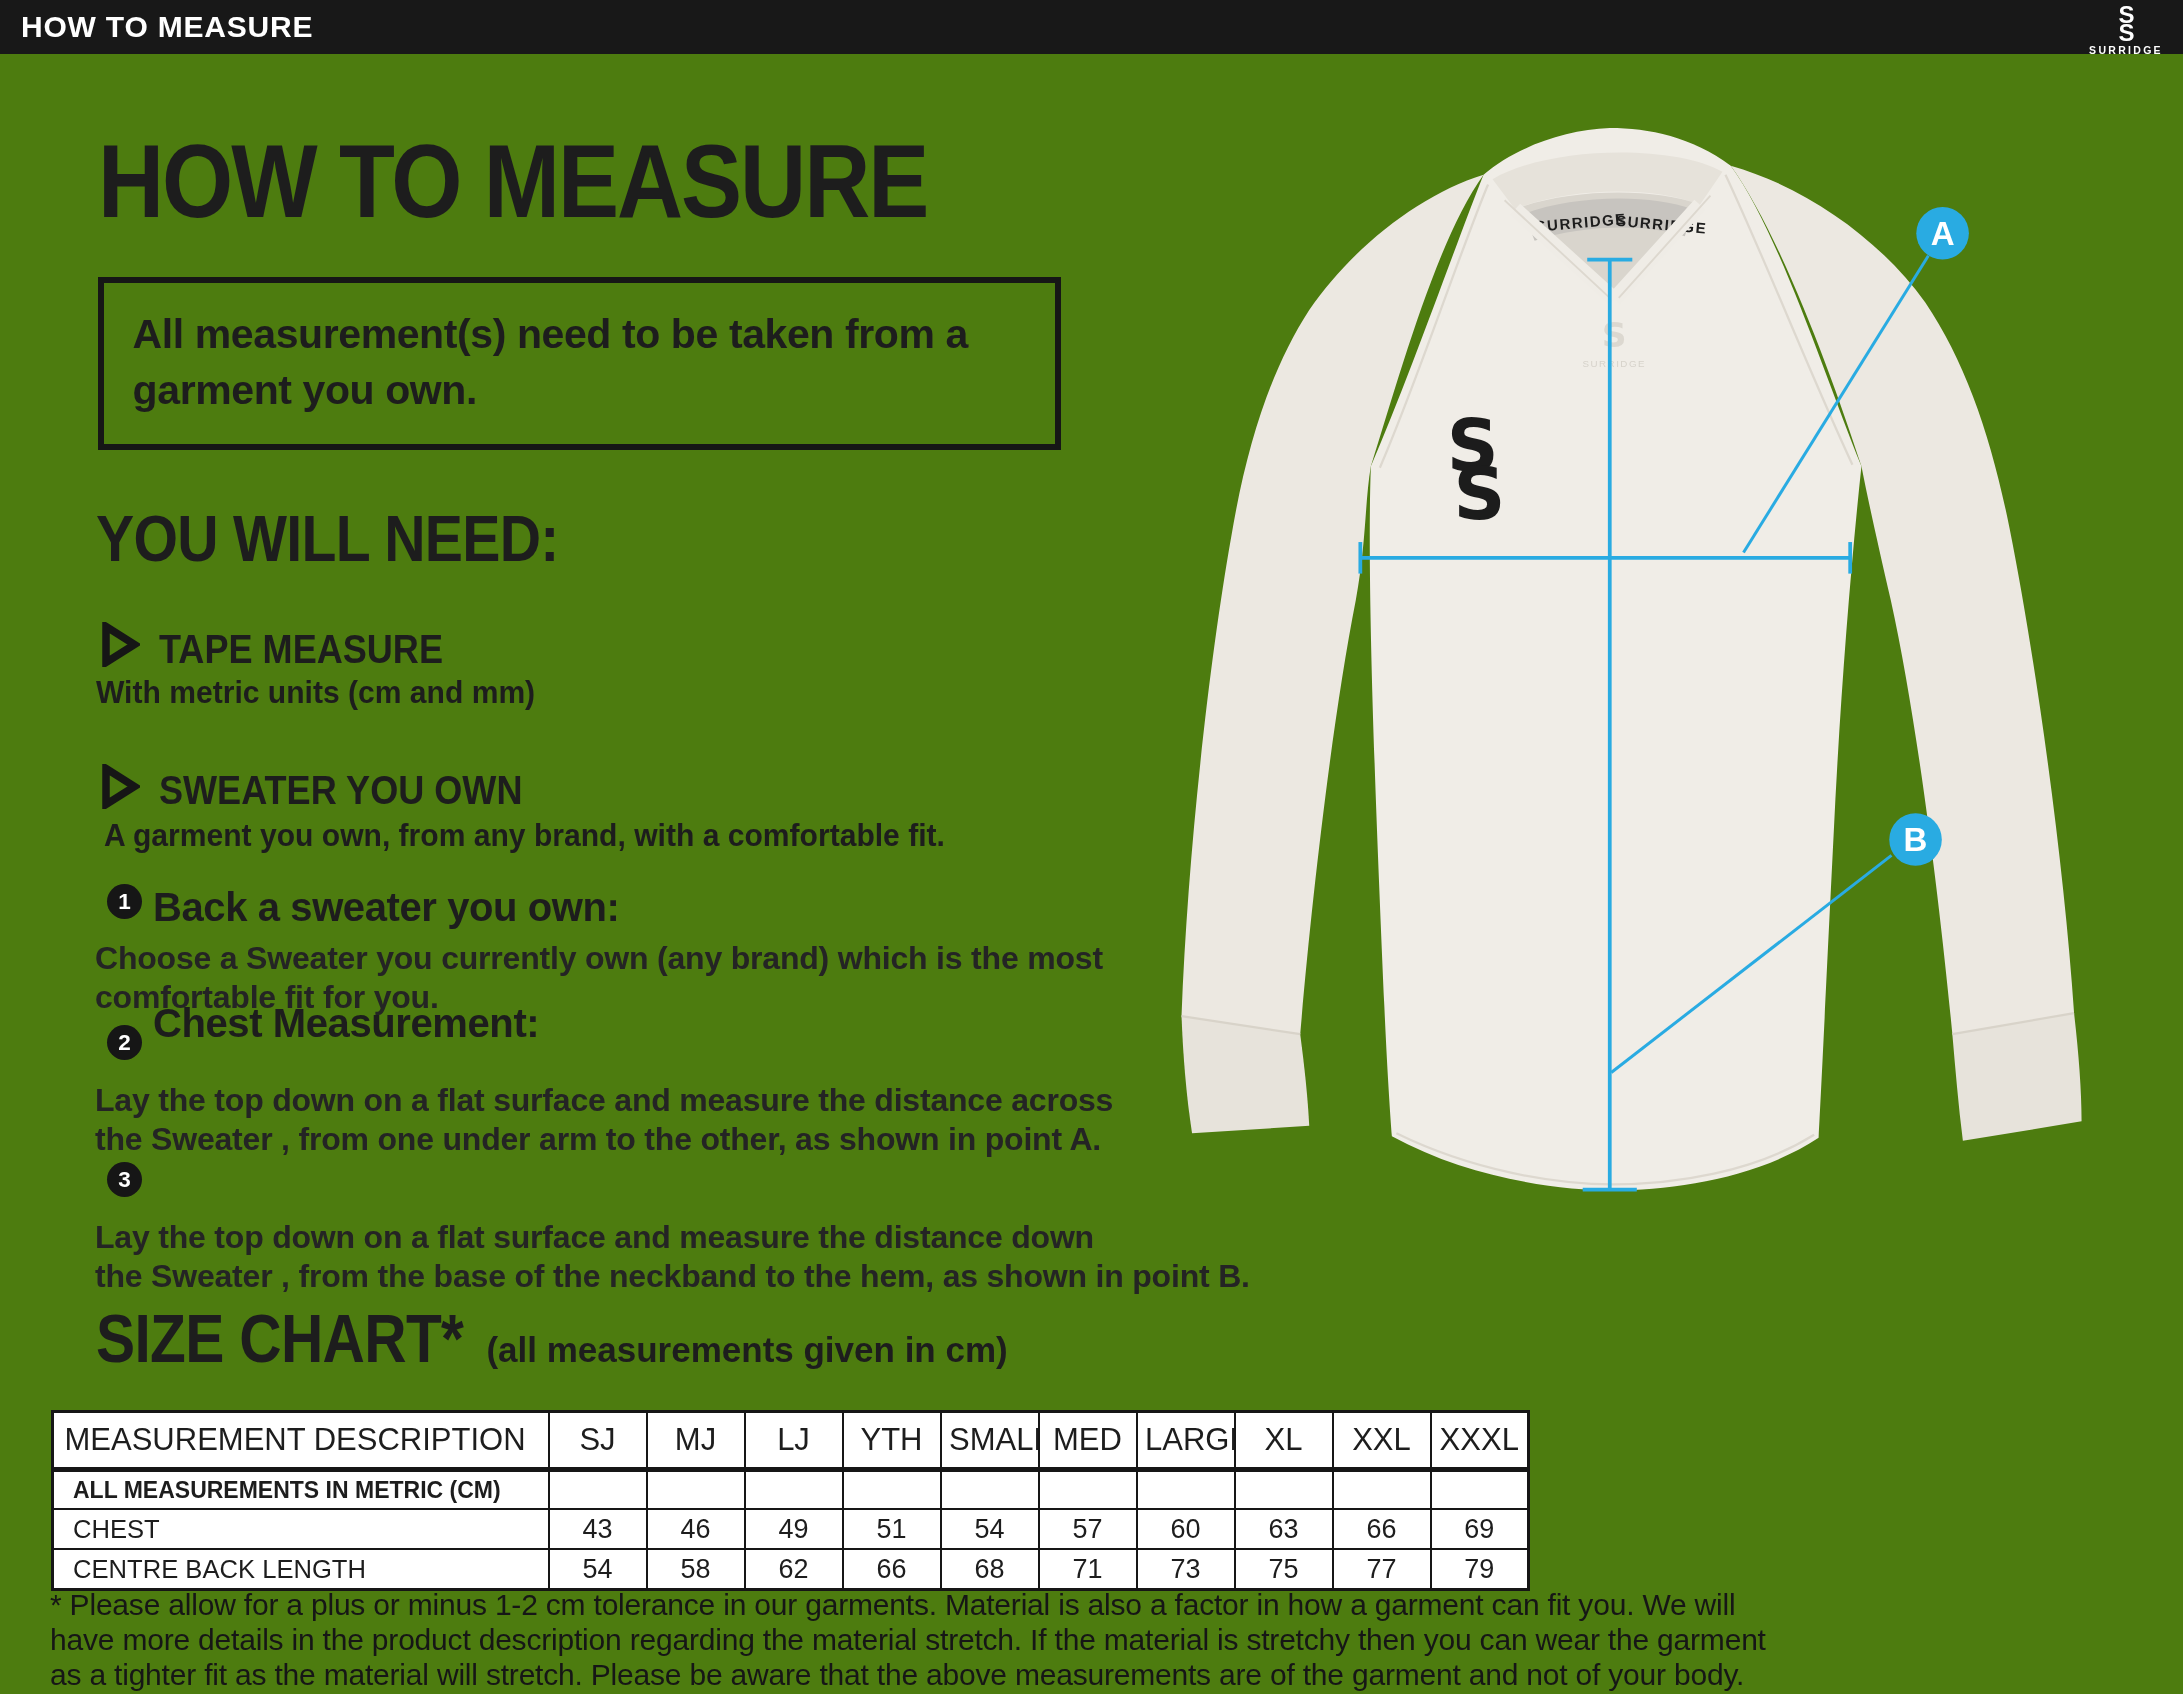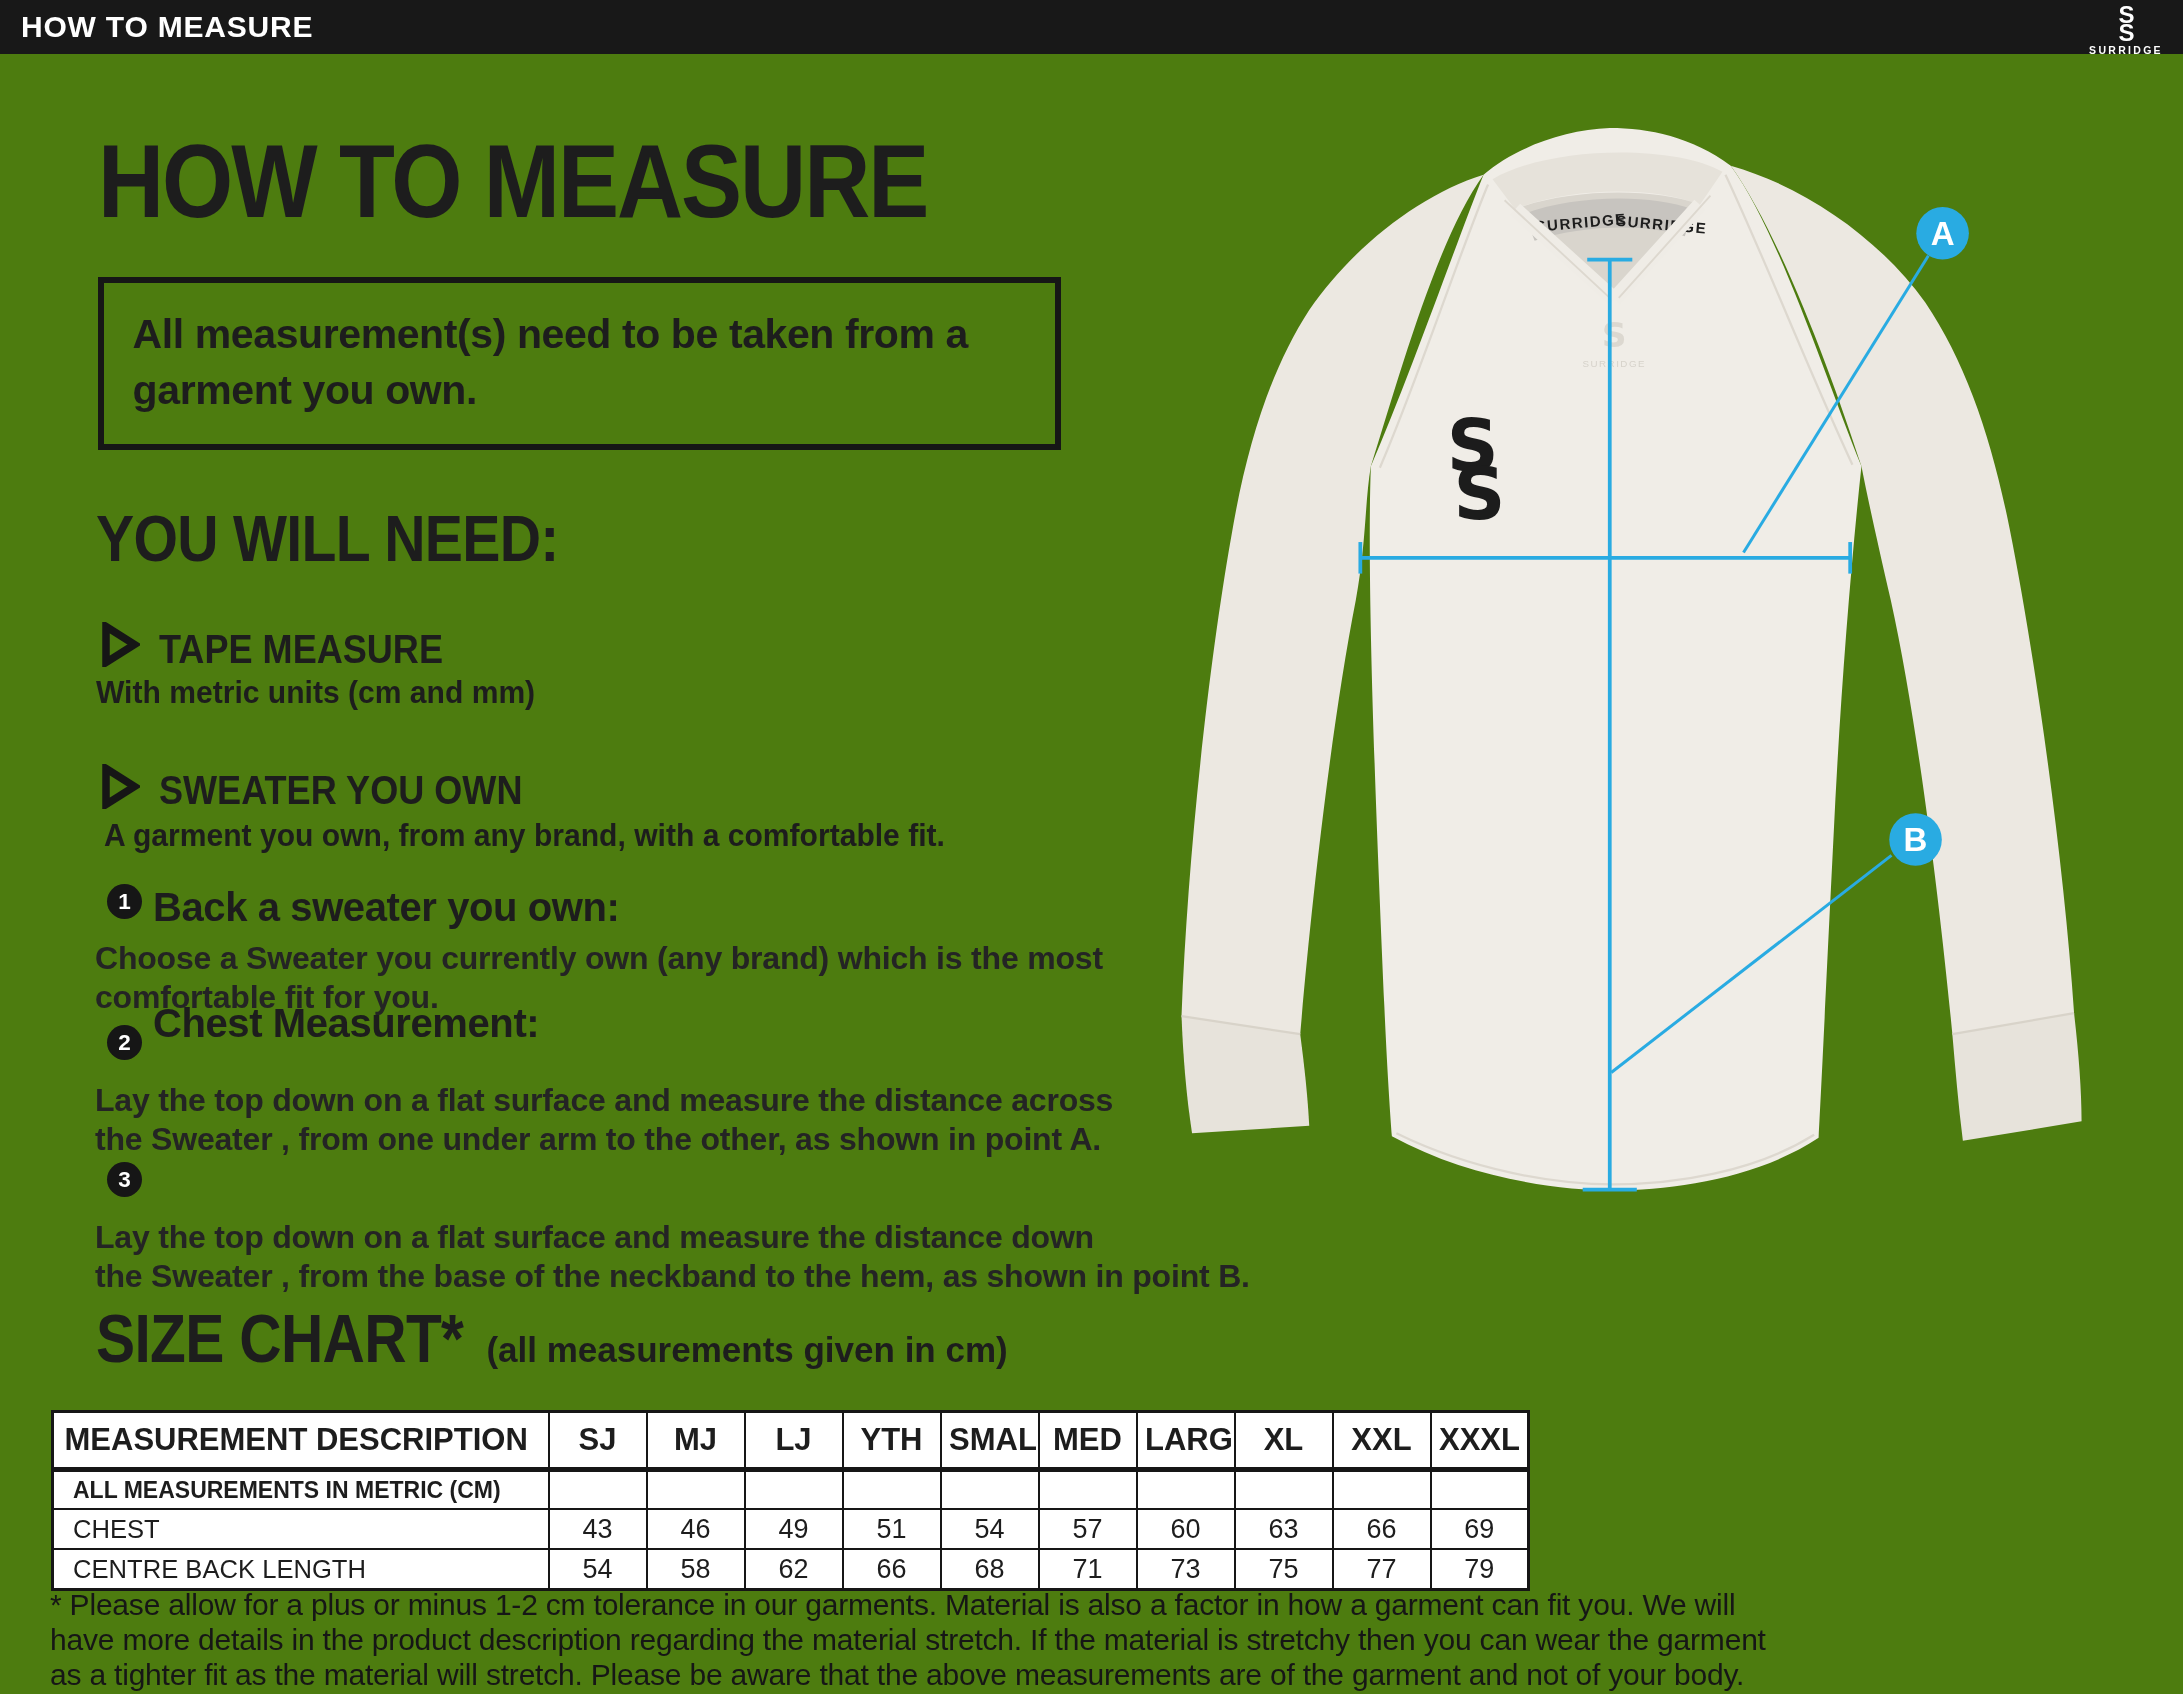--- a/index.html
+++ b/index.html
@@ -37,21 +37,21 @@
   
   #sc-head{left:96px; top:1299px; white-space:nowrap;}
   #sc-title{font-size:69px; font-weight:bold; letter-spacing:-0.8px; display:inline-block;
     transform:scaleX(0.85); transform-origin:0 100%;}
   #sc-sub{font-size:35px; font-weight:bold; display:inline-block; margin-left:-45px;}
   table#sizechart{left:51px; top:1410px; border-collapse:collapse; table-layout:fixed;
     width:1473px; background:#fff;}
   #sizechart th, #sizechart td{border:2.3px solid #161616; padding:0 7.5px; overflow:hidden;
     white-space:nowrap;}
   #sizechart{border:3.8px solid #161616;}
-  #sizechart thead th{height:54px; font-size:31px; font-weight:bold; text-align:center;
+  #sizechart thead th{height:54px; font-size:31px; font-weight:normal; text-align:center;
     border-bottom:5.3px solid #161616;}
   #sizechart thead th.desc{text-align:left; padding-left:10.5px;}
   #sizechart tbody tr:first-child td{height:36px; font-size:23px; font-weight:bold;}
   #sizechart tbody td{height:38px; font-size:27px; text-align:center; font-weight:normal;}
   #sizechart tbody td.desc{text-align:left; padding-left:19px; font-size:25.6px;}
   
   #footnote{left:50px; top:1587px; width:1721px; font-size:30px; line-height:1.17;
     color:#161616; letter-spacing:-0.2px;}
 </style>
 </head>

